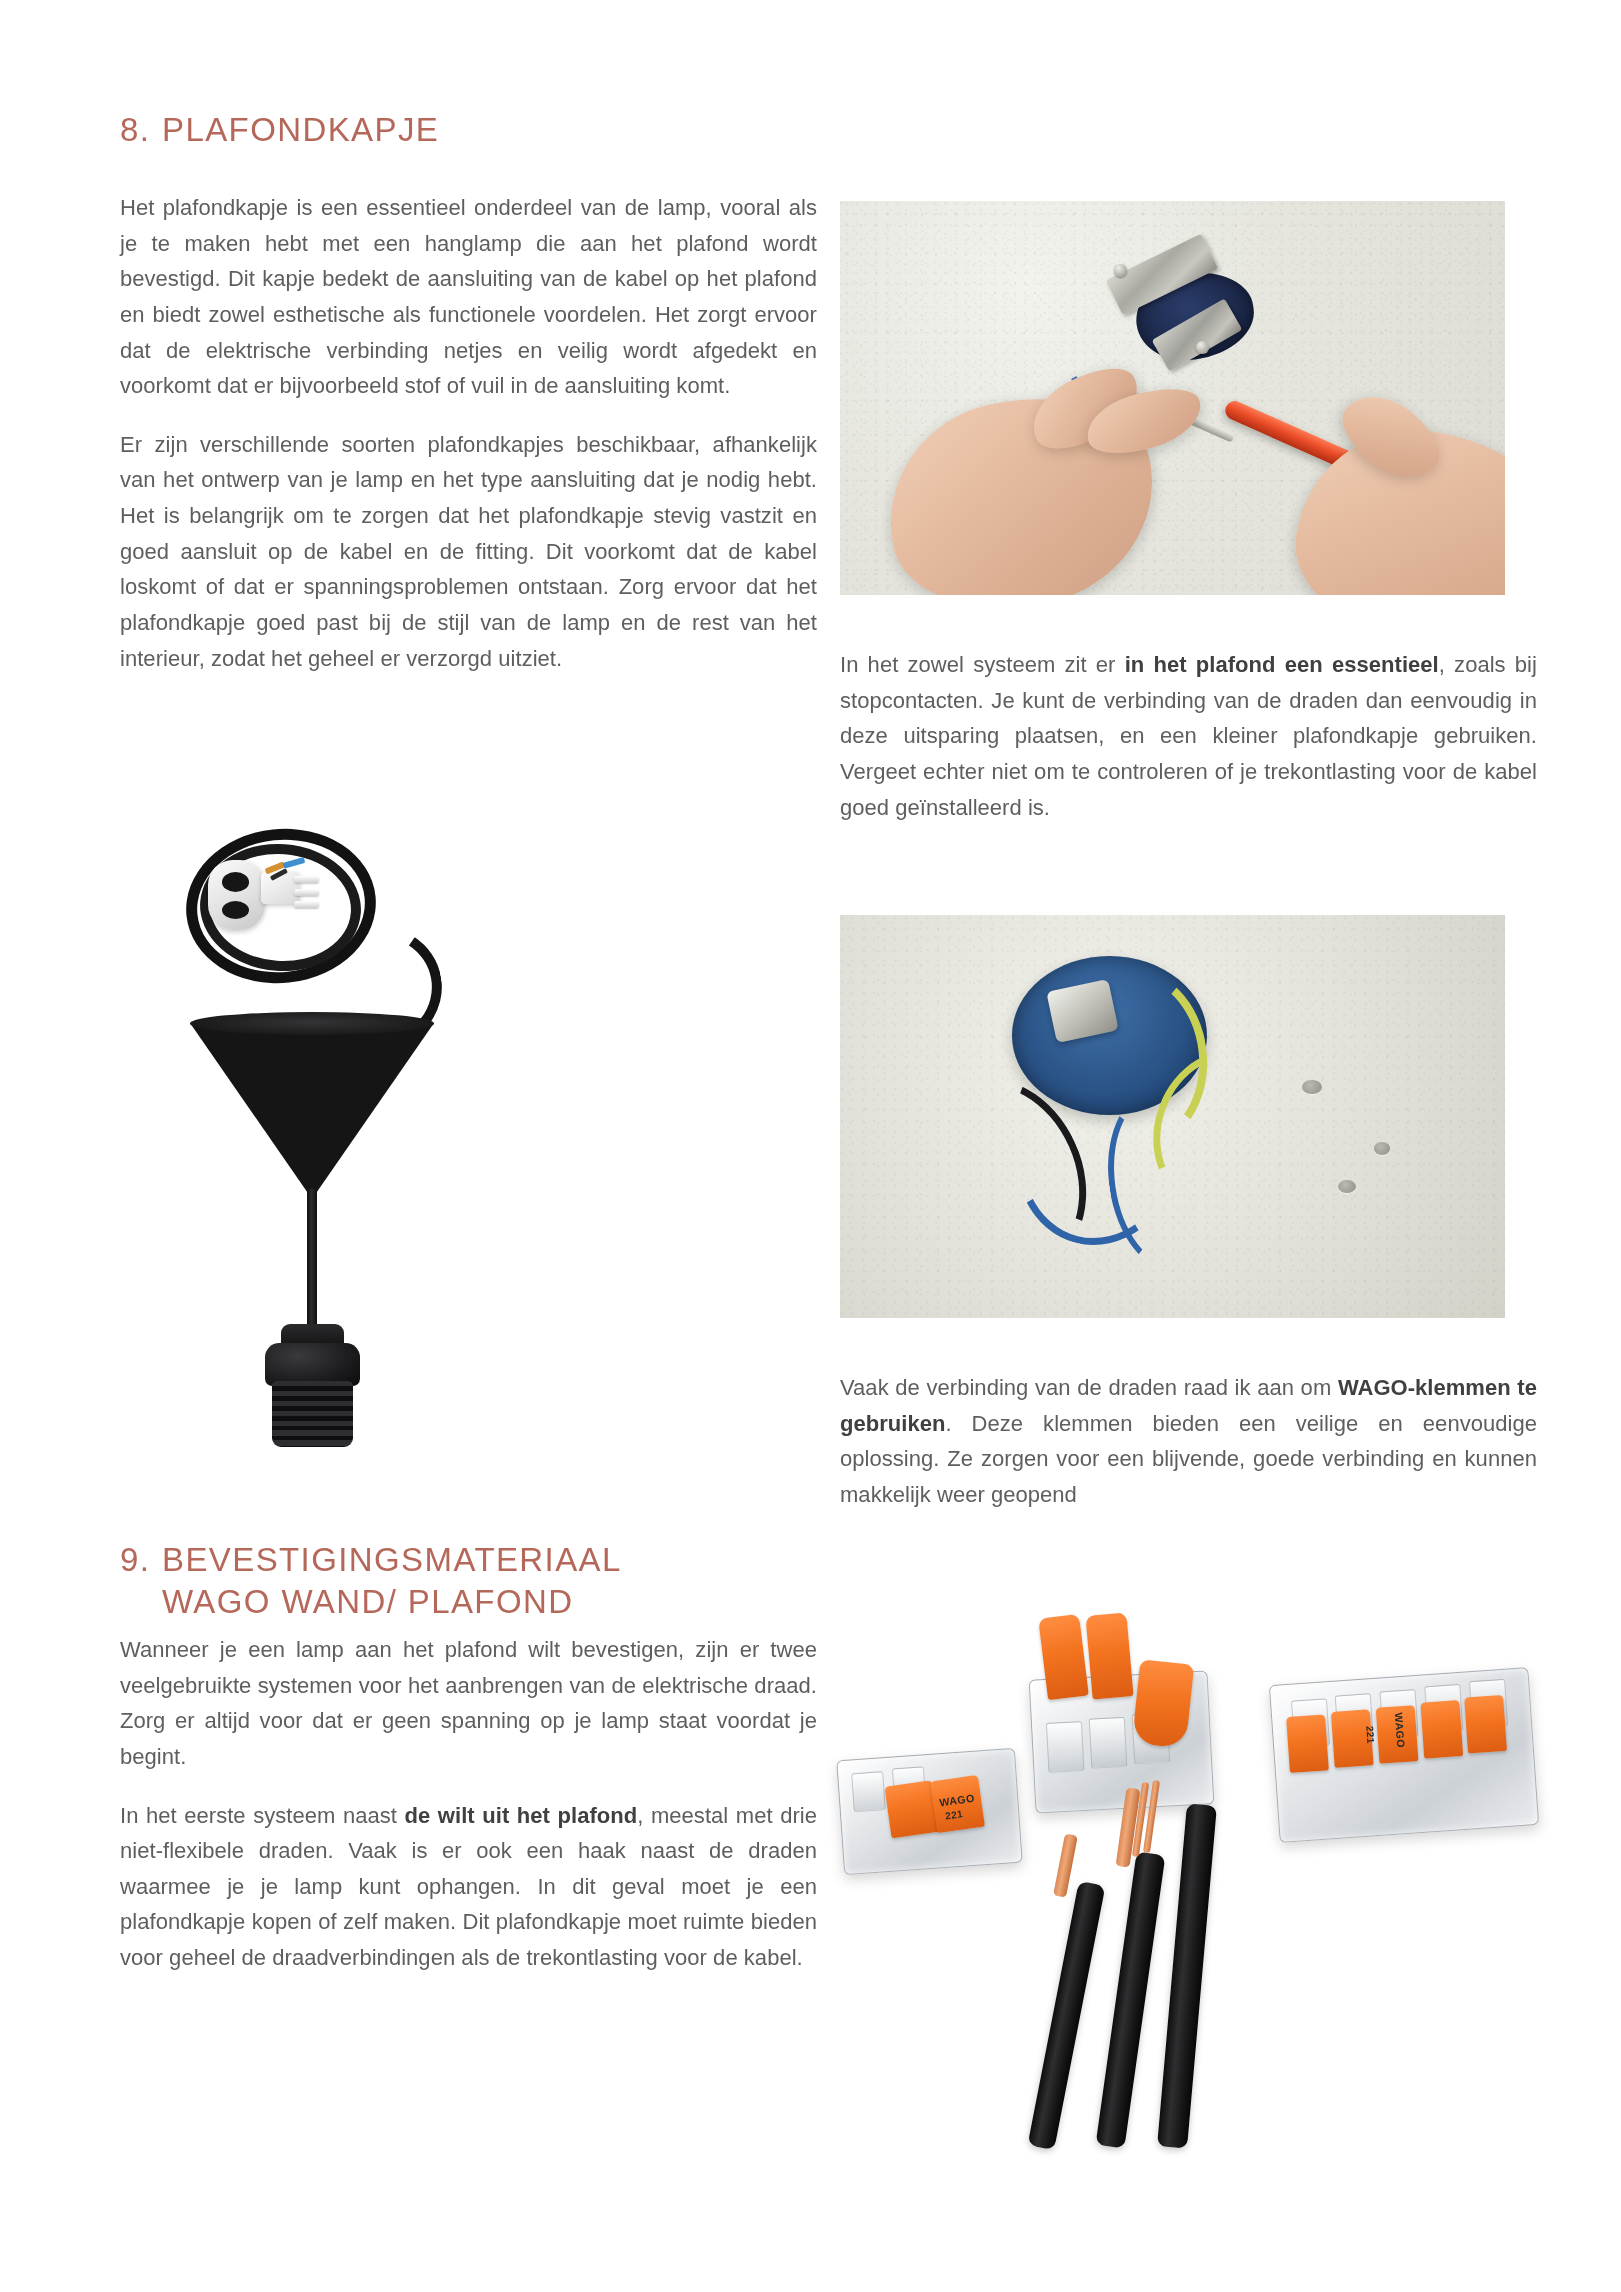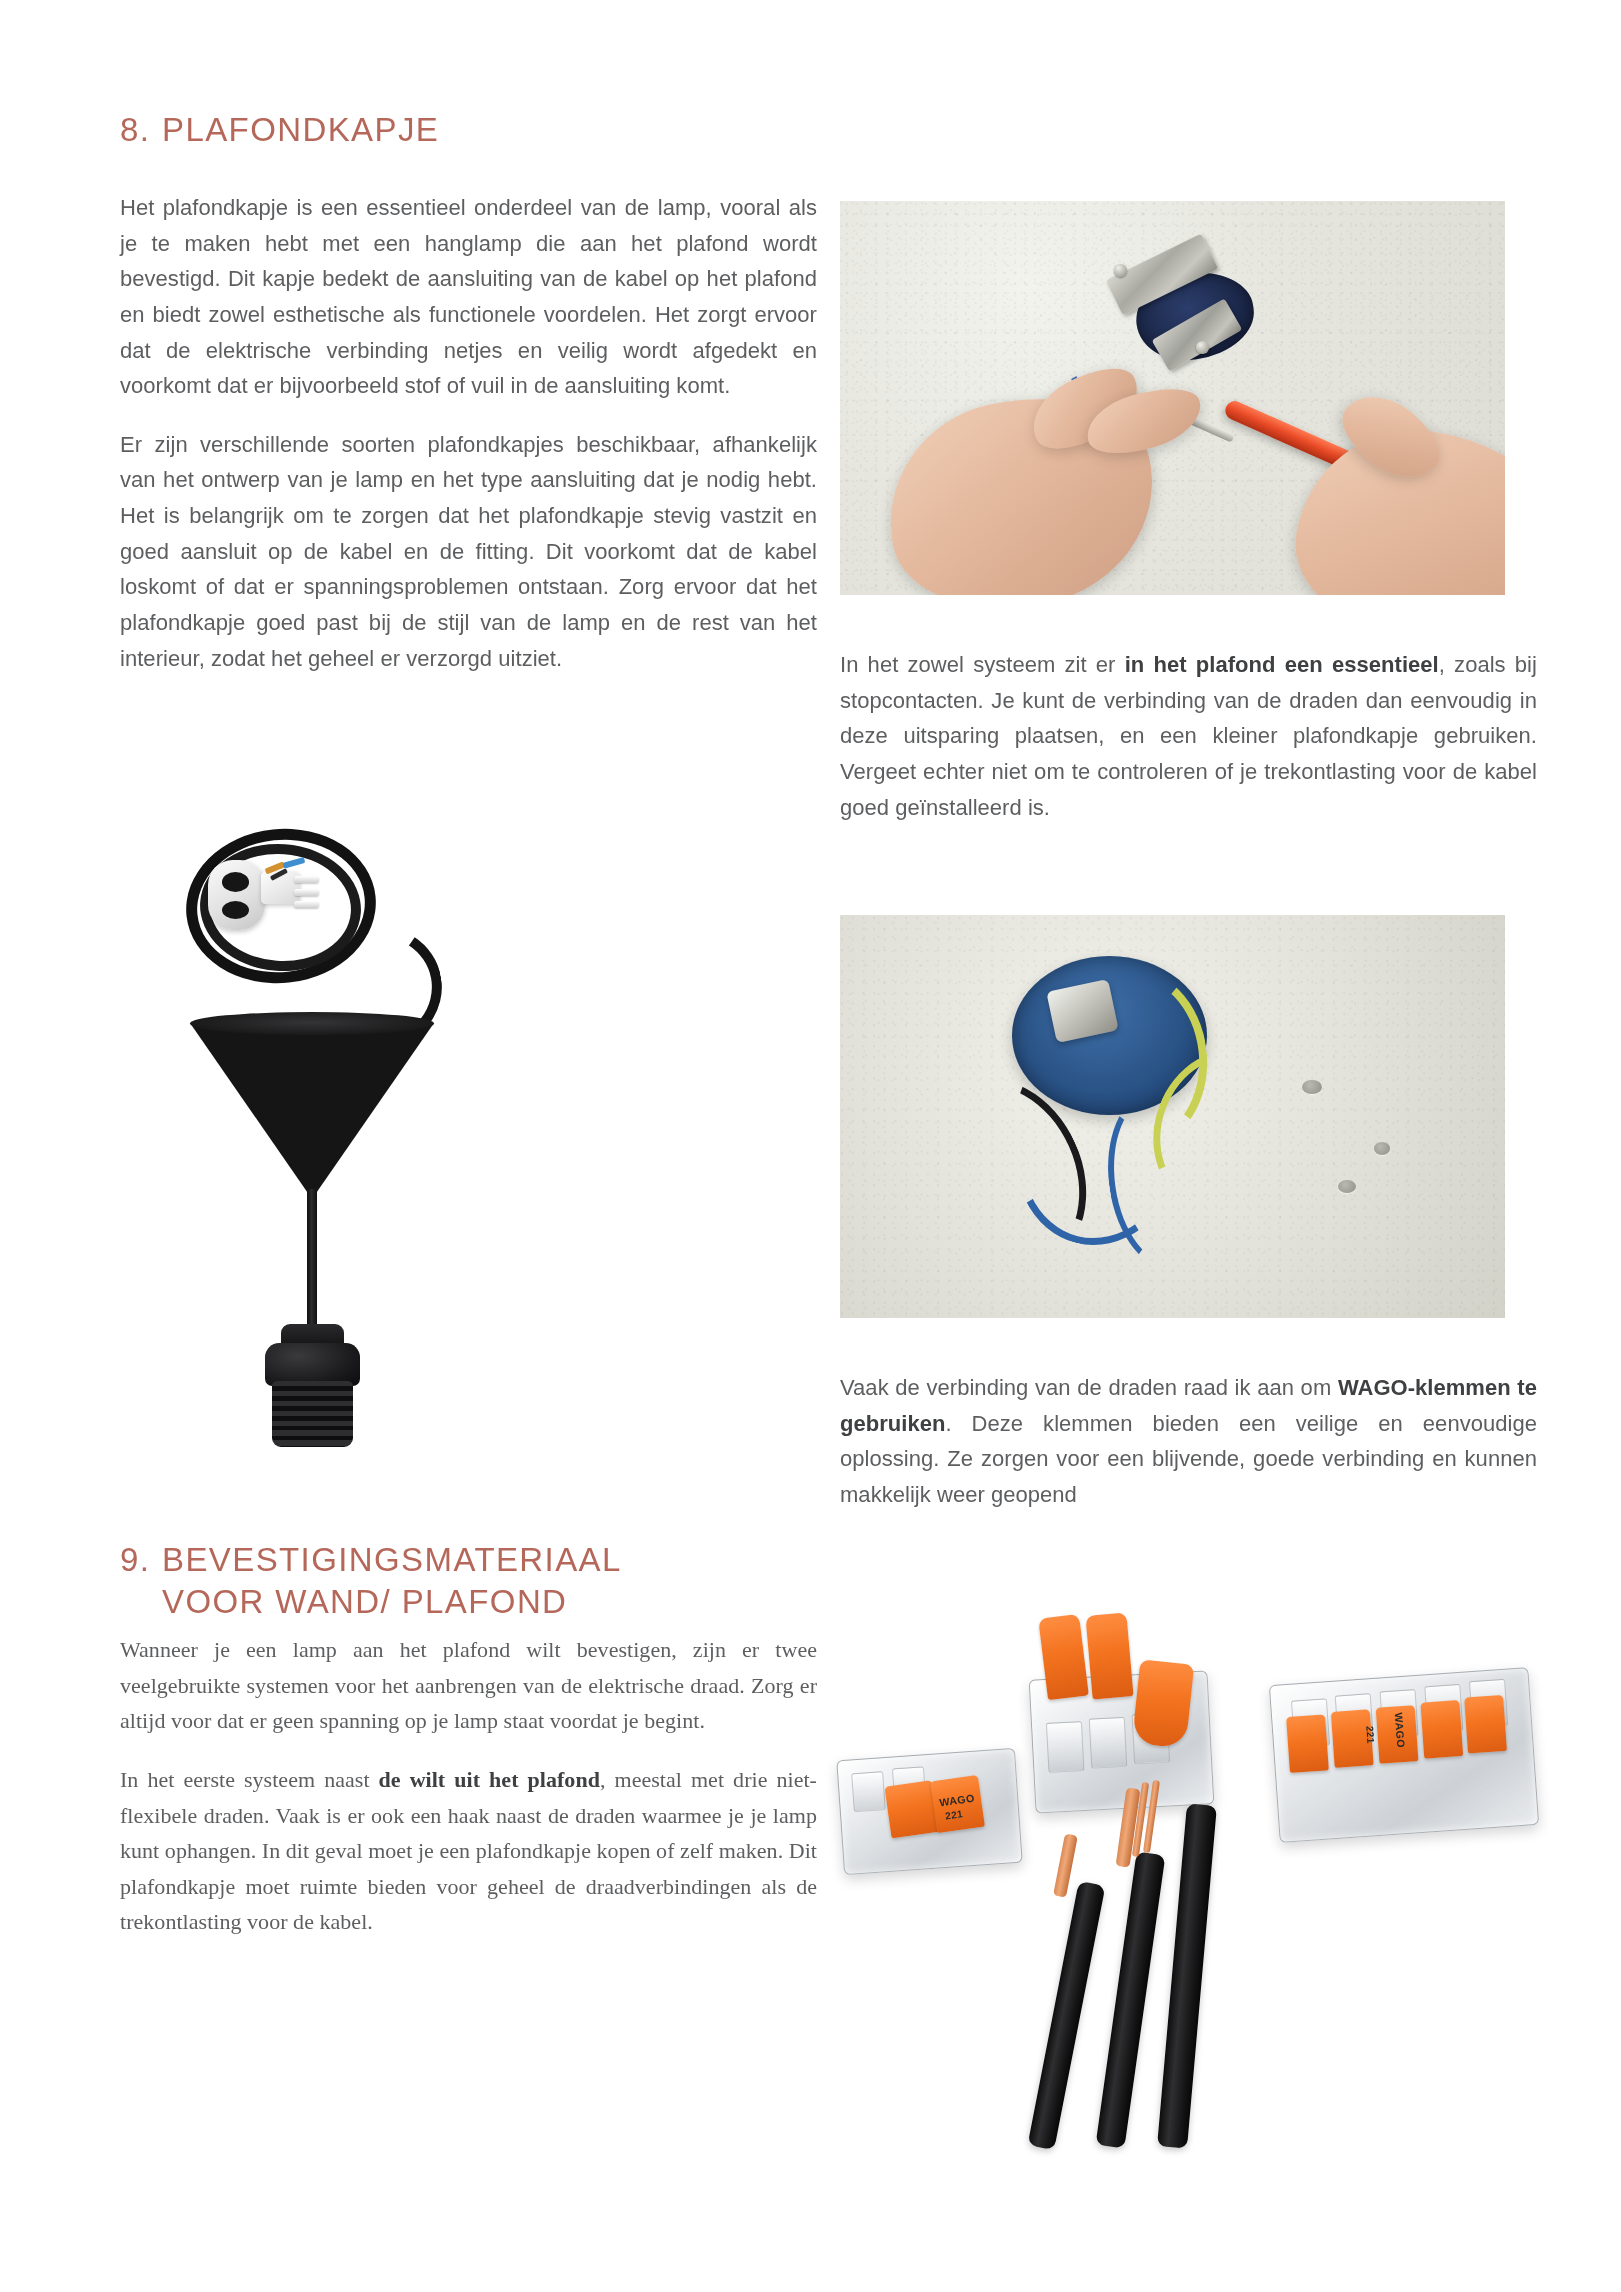--- a/index.html
+++ b/index.html
@@ -93,21 +93,20 @@
     left: 161px; top: 833px;
     width: 358px; height: 645px;
   }
 
   #h9 { position: absolute; left: 120px; top: 1539px; width: 716px; }
 
   #left-col-2 {
     position: absolute;
     left: 120px; top: 1632px;
     width: 697px;
-    font-family: Liberation Serif, serif;
   }
 
   #photo-wago {
     position: absolute;
     left: 833px; top: 1612px;
     width: 734px; height: 528px;
   }
 
   
   #footer {
@@ -438,21 +437,21 @@
     <div class="ill-cone-top"></div>
 
     <div class="ill-rod"></div>
     <div class="ill-socket-top"></div>
     <div class="ill-socket-body"></div>
     <div class="ill-socket-thread"></div>
   </figure>
 
   <h1 id="h9" class="section-heading">
     <span class="num">9.</span><span>BEVESTIGINGSMATERIAAL</span><br>
-    <span class="num"></span><span>VOOR WAND/ PLAFOND</span>
+    <span class="num"></span><span>WAGO WAND/ PLAFOND</span>
   </h1>
 
   <div id="left-col-2" class="body-text">
     <p>Wanneer je een lamp aan het plafond wilt bevestigen, zijn er twee veelgebruikte systemen voor het aanbrengen van de elektrische draad. Zorg er altijd voor dat er geen spanning op je lamp staat voordat je begint.</p>
     <p><span>In het eerste systeem naast </span><b>de wilt uit het plafond</b><span>, meestal met drie niet-flexibele draden. Vaak is er ook een haak naast de draden waarmee je je lamp kunt ophangen. In dit geval moet je een plafondkapje kopen of zelf maken. Dit plafondkapje moet ruimte bieden voor geheel de draadverbindingen als de trekontlasting voor de kabel.</span></p>
   </div>
 
   <figure id="photo-wago">
 
     <div class="wago-box" style="left:7.2px;top:142px;width:179px;height:115px;transform:rotate(-4deg);">

